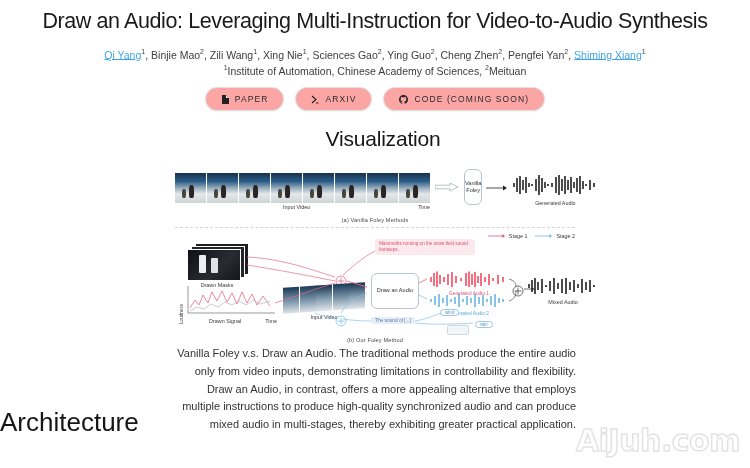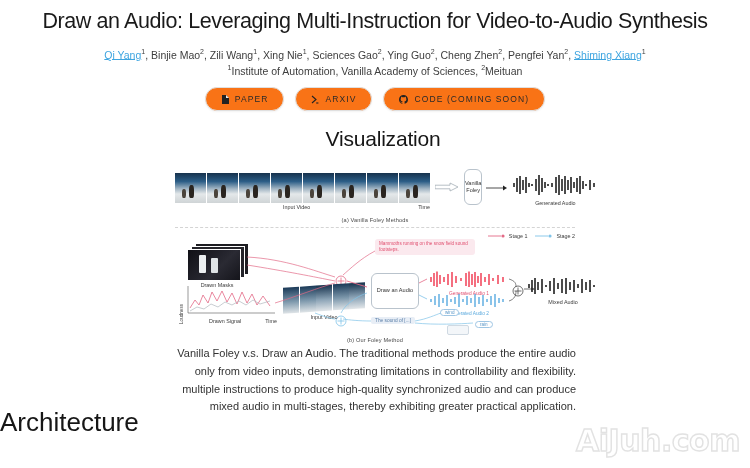--- a/index.html
+++ b/index.html
@@ -63,21 +63,21 @@
   .btn {
     display: inline-flex;
     align-items: center;
     gap: 6px;
     border: 1px solid #e0e0e0;
     border-radius: 999px;
     padding: 6px 15px;
     font-size: 8.5px;
     letter-spacing: 1.1px;
     color: #2a2a2a;
-    background: #f97316;
+    background: #fca5a5;
     box-shadow: 0 1px 2px rgba(0,0,0,0.05);
     cursor: pointer;
     white-space: nowrap;
   }
   .btn .ico { display:inline-flex; align-items:center; }
 
   
   .section-heading {
     text-align: center;
     font-size: 21px;
@@ -182,21 +182,21 @@
     <span>Zili Wang</span><sup>1</sup>,
     <span>Xing Nie</span><sup>1</sup>,
     <span>Sciences Gao</span><sup>2</sup>,
     <span>Ying Guo</span><sup>2</sup>,
     <span>Cheng Zhen</span><sup>2</sup>,
     <span>Pengfei Yan</span><sup>2</sup>,
     <a href="#">Shiming Xiang</a><sup>1</sup>
   </div>
 
   <div class="affil">
-    <sup>1</sup><span>Institute of Automation, Vanilla Academy of Sciences, </span><sup>2</sup><span>Meituan</span>
+    <sup>1</sup><span>Institute of Automation, Chinese Academy of Sciences, </span><sup>2</sup><span>Meituan</span>
   </div>
 
   <div class="btn-row">
     <div class="btn">
       <span class="ico">
         <svg width="8" height="9" viewBox="0 0 8 9">
             <path d="M1 0h4l3 3v6H1z" fill="#222"></path>
             <path d="M5 0v3h3" fill="#fff" opacity=".9"></path>
           </svg>
       </span>
@@ -499,20 +499,21 @@
       <path d="M349 58 L356 58" stroke="#333" stroke-width="0.7"></path>
       <path d="M356 56.2 L360 58 L356 59.8 z" fill="#333"></path>
     </svg>
 
     <div class="fig-caption" style="position:absolute;left:0;right:0;bottom:-4px;">(b) Our Foley Method</div>
   </div>
 
   <div class="para">
     <div>Vanilla Foley v.s. Draw an Audio. The traditional methods produce the entire audio</div>
     <div>only from video inputs, demonstrating limitations in controllability and flexibility.</div>
+    <div>Draw an Audio, in contrast, offers a more appealing alternative that employs</div>
     <div>multiple instructions to produce high-quality synchronized audio and can produce</div>
     <div>mixed audio in multi-stages, thereby exhibiting greater practical application.</div>
   </div>
 
   <h2 class="arch-heading">Architecture</h2>
 
   <div class="watermark">AiJuh.com</div>
 
 </div>
 

